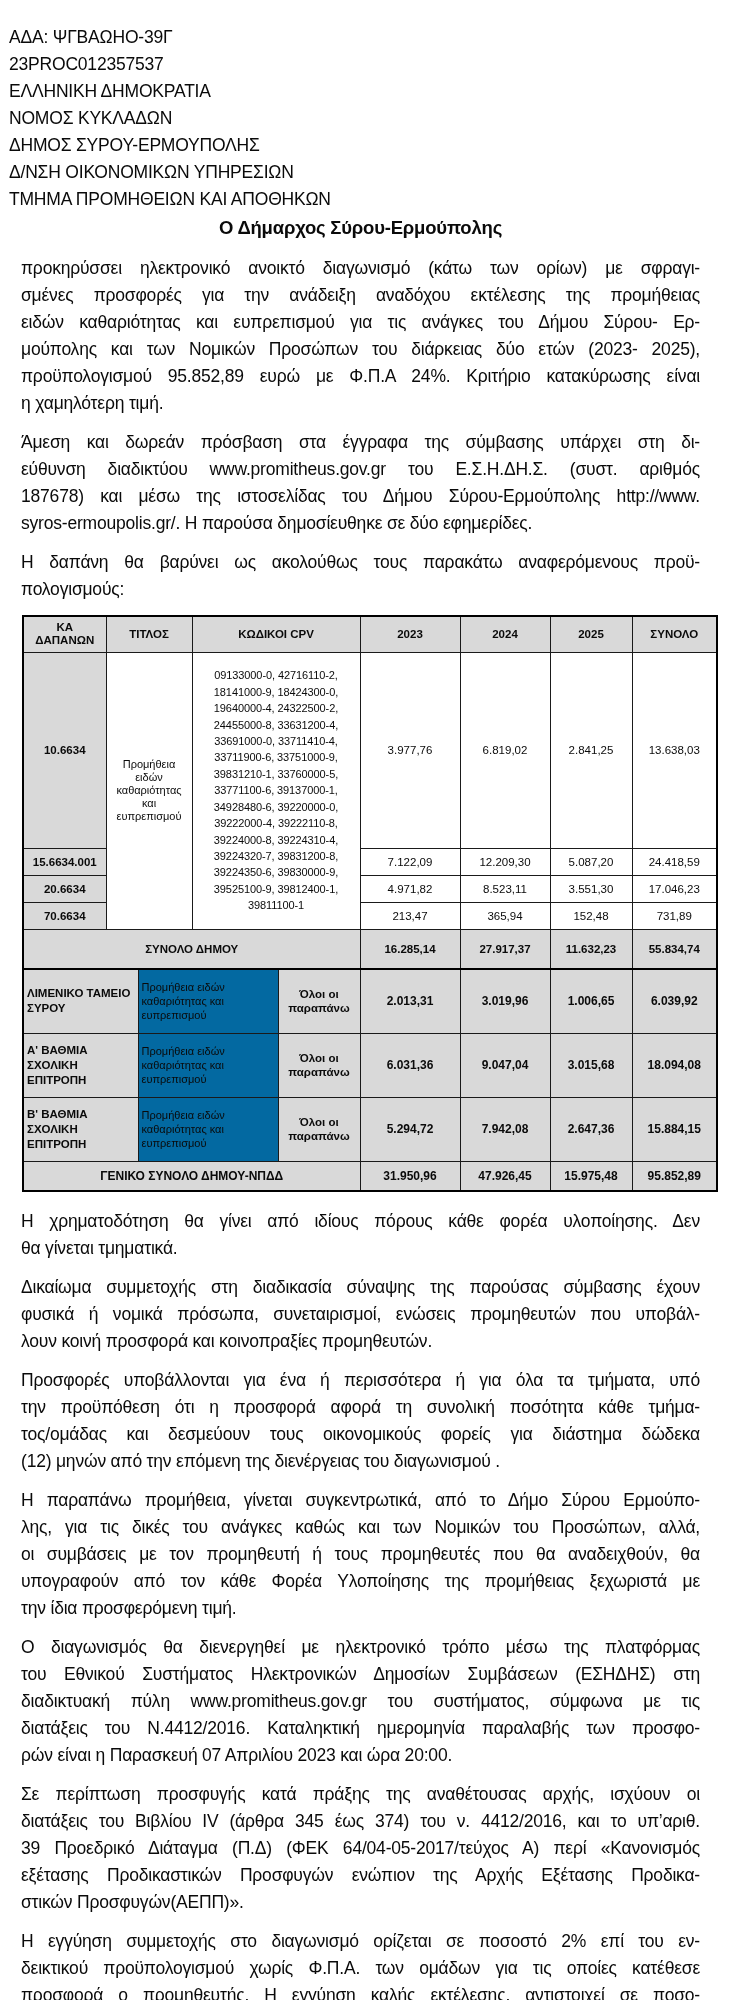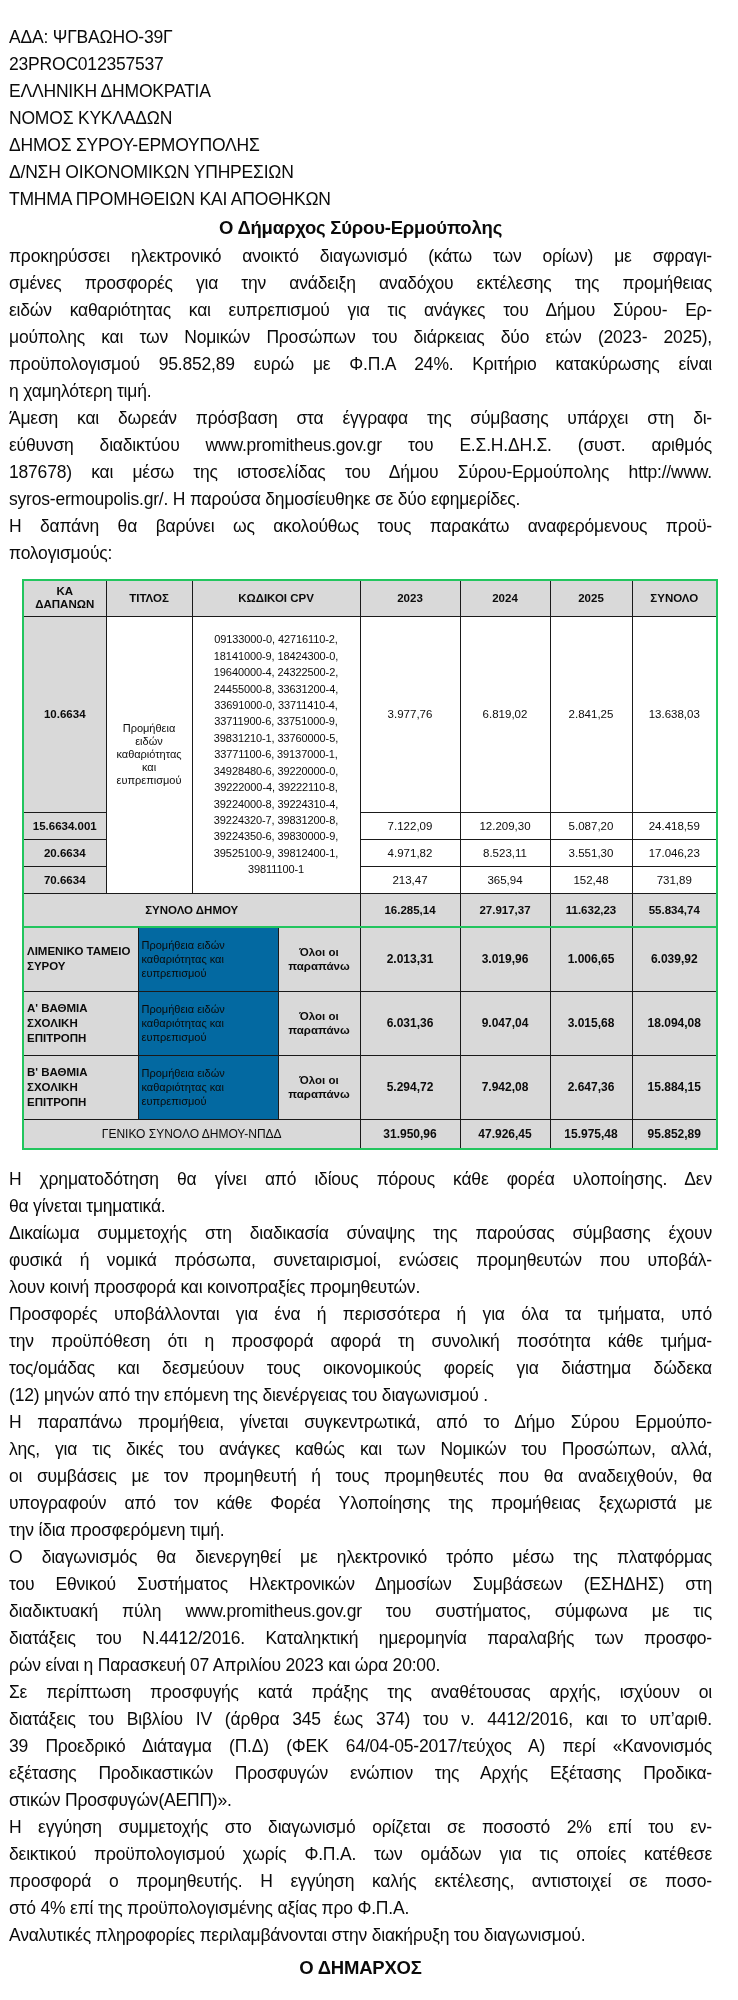--- a/index.html
+++ b/index.html
@@ -3,49 +3,49 @@
 <meta charset="utf-8">
 <style>
   html,body{margin:0;padding:0;background:#ffffff;}
   .page{
     width:738px;min-height:2000px;box-sizing:border-box;
     padding:24px 26px 24px 9px;
     font-family:"Liberation Sans",sans-serif;color:#0a0a0a;background:#ffffff;
   }
   .hline{font-size:17.5px;line-height:27px;letter-spacing:-0.2px;white-space:nowrap;}
   .doc-title{text-align:center;font-weight:bold;font-size:18.5px;line-height:30px;letter-spacing:-0.2px;}
-  .para{margin:0;}
+  .para{margin:12px;}
   .para .tline{
     font-size:17.5px;line-height:27px;letter-spacing:-0.2px;
     text-align:justify;text-align-last:justify;
   }
   .para .tline:last-child{text-align-last:left;}
 
   .tablewrap{margin:12px 0 16px 13px;width:694px;}
   table{border-collapse:collapse;table-layout:fixed;width:694px;}
-  .t{border:2px solid #22c55e;}
+  .t{border:2px solid #000000;}
   .t td,.t th{border:1.5px solid #1a1a1a;padding:2px 3px;box-sizing:border-box;vertical-align:middle;overflow:hidden;}
   .t th{background:#d9d9d9;font-size:11.5px;font-weight:bold;text-align:center;height:36px;line-height:13px;}
   .pre{white-space:pre-line;}
   .ka{background:#d9d9d9;font-weight:bold;font-size:11.5px;text-align:center;}
   .val{font-size:11.5px;text-align:center;}
   .ttl{font-size:11px;line-height:13px;text-align:center;}
   .cpv{font-size:11px;line-height:16.4px;text-align:center;letter-spacing:-0.1px;margin-top:30px;}
   .rtall{height:196px;}
   .rsmall{height:27px;}
   .shade{background:#d9d9d9;}
   .b{font-weight:bold;}
-  .sumlabel{background:#d9d9d9;font-weight:bold;font-size:11.5px;text-align:center;height:34px;}
+  .sumlabel{background:#d9d9d9;font-weight:bold;font-size:11.5px;text-align:center;height:40px;}
   .lower{margin-top:-2px;}
   .erow{height:64px;}
   .entity{background:#d9d9d9;font-weight:bold;font-size:11.5px;line-height:15px;text-align:left;padding-left:4px;}
   .etitle{background:#0369a1;font-size:11px;line-height:14px;text-align:left;padding-left:4px;}
   .eall{background:#d9d9d9;font-weight:bold;font-size:11.5px;line-height:14px;text-align:center;}
   .eval{background:#d9d9d9;font-weight:bold;font-size:12px;text-align:center;}
-  .grandlabel{background:#d9d9d9;font-weight:normal;font-size:12px;text-align:center;height:30px;}
+  .grandlabel{background:#d9d9d9;font-weight:bold;font-size:12px;text-align:center;height:30px;}
   .signature{margin-top:4px;text-align:center;font-weight:bold;}
   .sigline{font-size:18.5px;line-height:30px;letter-spacing:-0.2px;}
 </style>
 </head>
 <body>
 
 <div class="page">
 
   <div>
     <div class="hline">ΑΔΑ: ΨΓΒΑΩΗΟ-39Γ</div>

